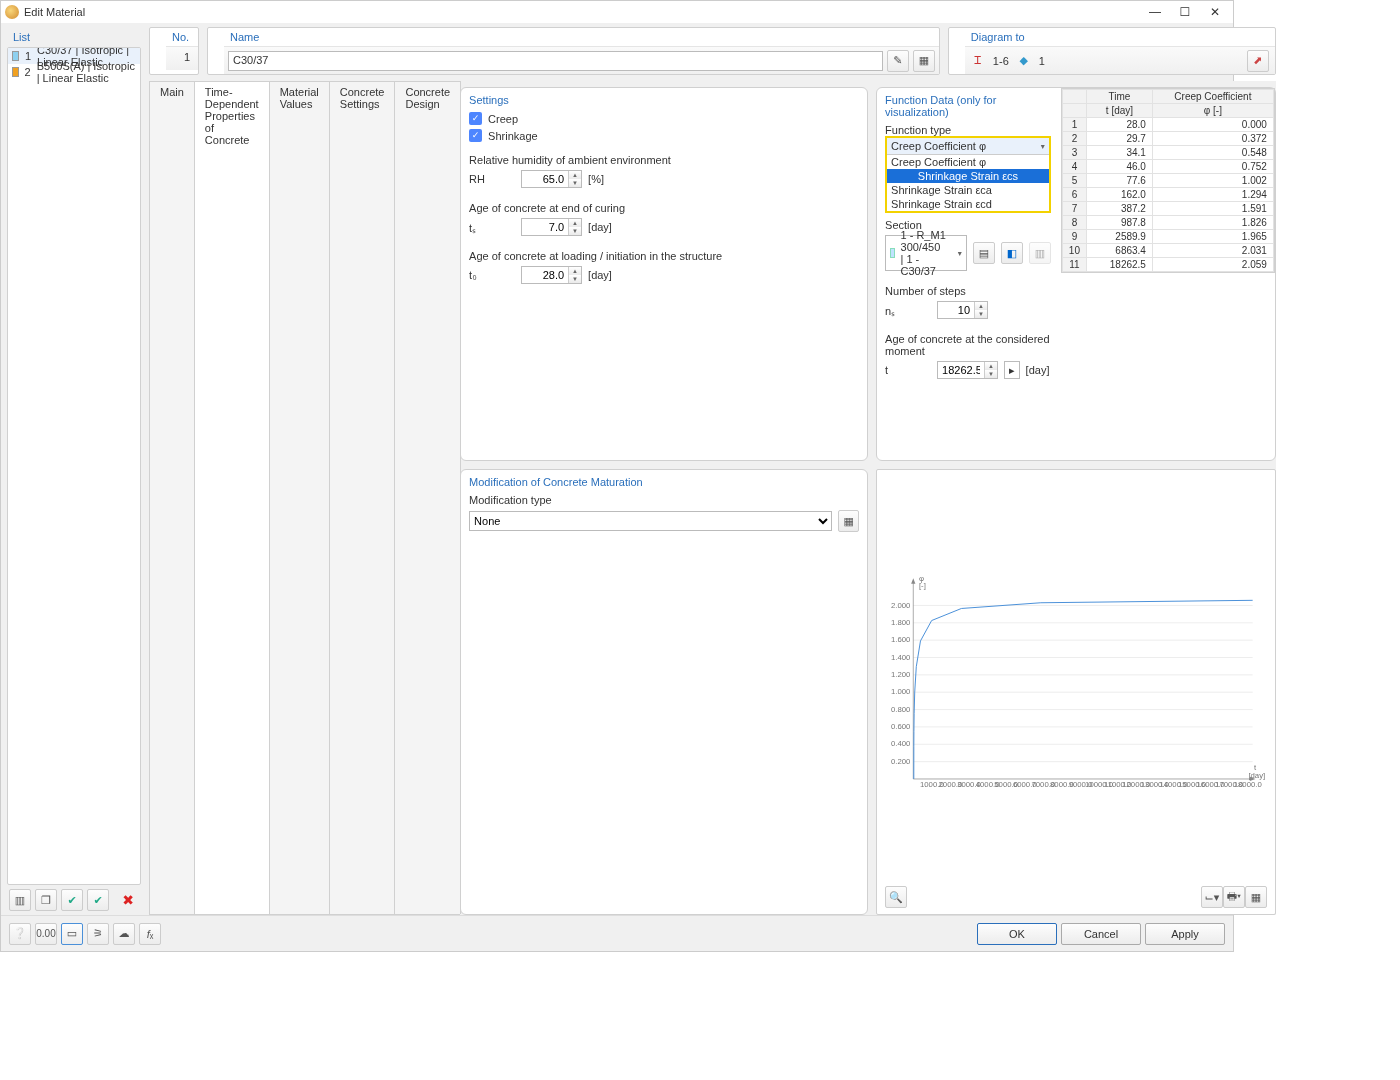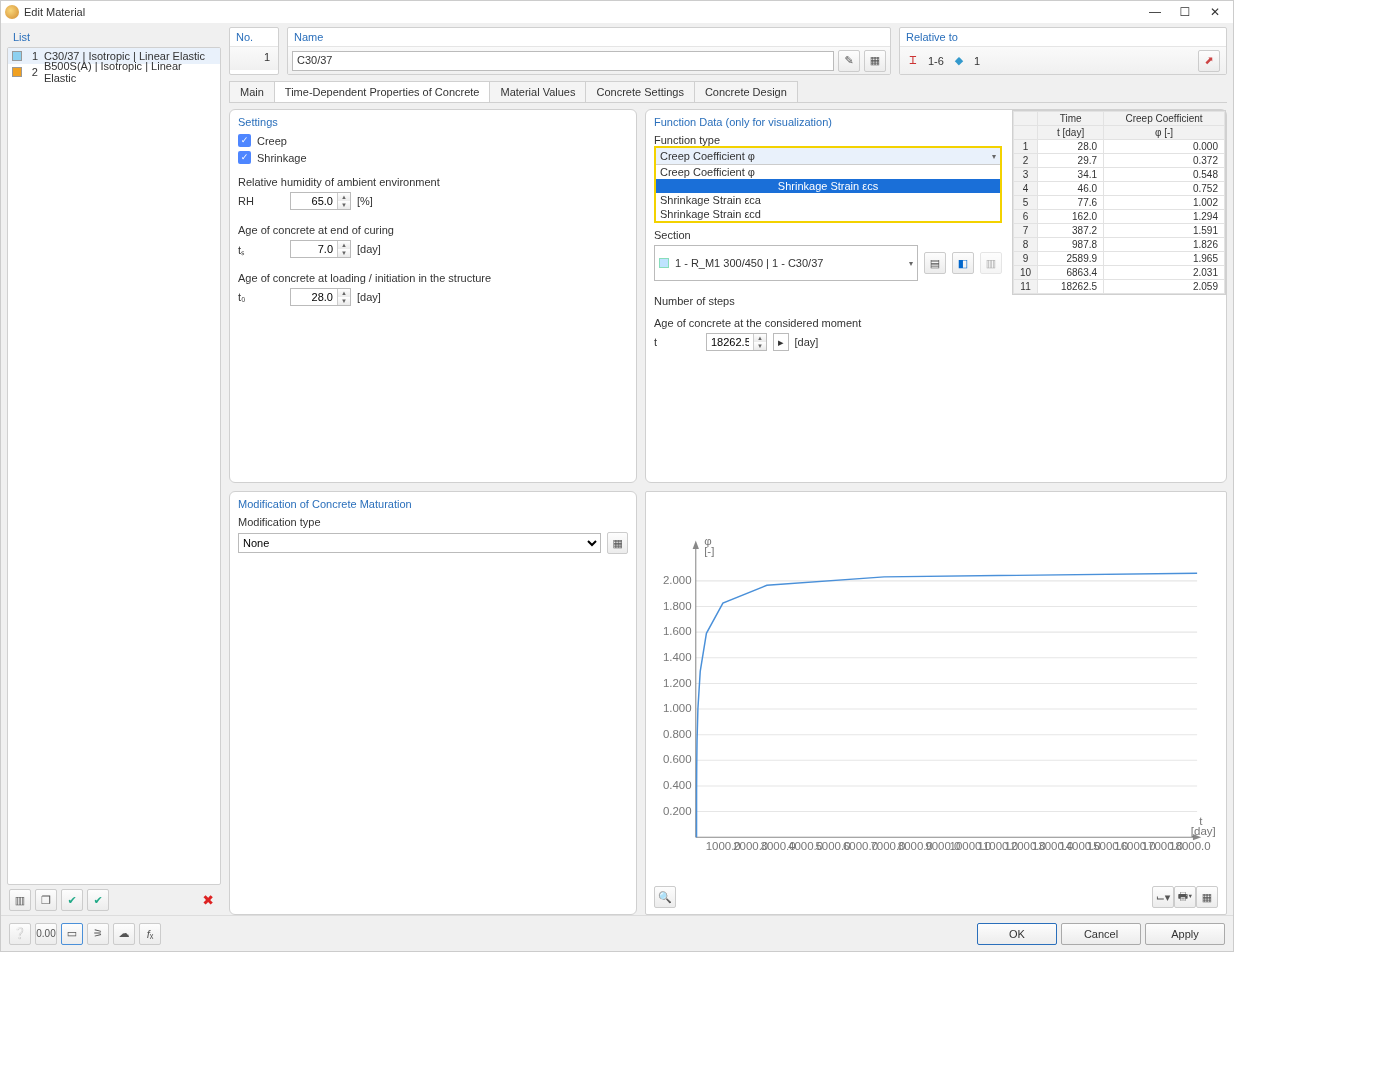--- a/index.html
+++ b/index.html
@@ -4,41 +4,41 @@
 <style>
 * { box-sizing: border-box; font-family: "Segoe UI", Tahoma, sans-serif; font-size: 11px; }
 body { margin: 0; background: #fff; color: #333; user-select: none; }
 .window { width: 1234px; height: 952px; display: flex; flex-direction: column; border: 1px solid #ccc; }
 .titlebar { height: 22px; display: flex; align-items: center; padding: 0 4px; background: #fff; }
 .titlebar .icon { width: 14px; height: 14px; margin-right: 5px; background: radial-gradient(circle at 40% 40%, #f9d67a, #d18a2e); border-radius: 50%; }
 .titlebar .spacer { flex: 1; }
 .titlebar .wbtn { width: 28px; height: 18px; display:flex; align-items:center; justify-content:center; margin-left: 2px; font-size: 12px; }
 .body { flex: 1; display: flex; gap: 8px; padding: 4px 6px 0 6px; background: #f0f0f0; }
 .panel-h { font-size: 11px; color: #2a6fbb; padding: 4px 6px; }
-.list-panel { width: 214px; display:flex; flex-direction:column; }
+.list-panel { width: 192px; display:flex; flex-direction:column; }
 .list-body { flex:1; background:#fff; border:1px solid #d0d0d0; border-radius:2px; overflow:hidden; }
 .lrow { display:flex; align-items:center; height:16px; padding: 0 4px; gap:6px; }
 .lrow.sel { background:#e9f1fb; }
 .lrow .sw { width:10px; height:10px; border:1px solid #999; }
 .lrow .num { width:10px; text-align:right; }
 .list-tools { display:flex; gap:4px; padding:4px 2px; align-items:center; }
 .tbtn { width:22px; height:22px; border:1px solid #ccc; background:linear-gradient(#fdfdfd,#ececec); border-radius:2px; display:flex; align-items:center; justify-content:center; font-size:11px; color:#555; }
 .right { flex:1; display:flex; flex-direction:column; gap:6px; }
 .toprow { display:flex; gap:8px; }
-.box { background:#fff; border:1px solid #d0d0d0; border-radius:2px; }
+.box { background:#fff; border:1px solid #d0d0d0; border-radius:2px;padding-left:16px; }
 .box .hd { font-size:11px; color:#2a6fbb; padding:3px 6px; }
 .no-box { width:50px; }
 .no-box .val { text-align:right; padding: 4px 8px; height:24px; background:linear-gradient(#fafafa,#f0f0f0); border-top:1px solid #e5e5e5; }
 .name-box { flex:1; }
 .name-row { display:flex; align-items:center; padding:2px 4px; gap:4px; border-top:1px solid #e5e5e5; height:28px; background:linear-gradient(#fafafa,#f0f0f0);}
 .name-input { flex:1; border:1px solid #bbb; padding:2px 4px; background:#fff; height:20px; }
 .assigned-box { width:328px; }
 .assigned-row { display:flex; align-items:center; gap:8px; padding:2px 6px; height:28px; background:linear-gradient(#fafafa,#f0f0f0); border-top:1px solid #e5e5e5;}
 .ic { width:14px; height:14px; display:inline-flex; align-items:center; justify-content:center; }
-.tabs-wrap { flex:1; display:flex; flex-direction:column; background:#f0f0f0; }
+.tabs-wrap { flex:1; display:flex; flex-direction:row; background:#f0f0f0; }
 .tabs { display:flex; border-bottom:1px solid #d0d0d0; }
 .tab { padding:4px 10px; background:#f4f4f4; border:1px solid #d0d0d0; border-bottom:none; margin-right:-1px; }
 .tab.active { background:#fff; }
 .tab-body { flex:1; display:flex; gap:8px; padding:6px 0 0 0; }
 .col { display:flex; flex-direction:column; gap:8px; }
 .colL { width:408px; }
 .colR { flex:1; position:relative; }
 .section { background:#fff; border:1px solid #d0d0d0; border-radius:6px; padding:6px 8px 10px 8px; }
 .section .sh { color:#2a6fbb; margin-bottom:6px; font-weight:normal; }
 .frow { display:flex; align-items:center; gap:6px; margin:4px 0; }
@@ -118,21 +118,21 @@
         </div>
         <div class="box name-box">
           <div class="hd">Name</div>
           <div class="name-row">
             <div class="name-input">C30/37</div>
             <span class="tbtn">✎</span>
             <span class="tbtn">▦</span>
           </div>
         </div>
         <div class="box assigned-box">
-          <div class="hd">Relative to</div>
+          <div class="hd">Diagram to</div>
           <div class="assigned-row">
             <span class="ic" style="color:#c33">Ꮖ</span>
             <span>1-6</span>
             <span class="ic" style="color:#39c">◆</span>
             <span>1</span>
             <span style="flex:1"></span>
             <span class="tbtn" style="color:#c44">⬈</span>
           </div>
         </div>
       </div>
@@ -240,20 +240,31 @@
                   <span style="flex:1"></span>
                     <span class="arrow">▾</span>
                 </div>
                 <span class="tbtn">▤</span>
                 <span class="tbtn" style="color:#06c">◧</span>
                 <span class="tbtn" style="opacity:.5">▥</span>
               </div>
 
               <div style="height:10px"></div>
               <div class="lbl">Number of steps</div>
+              <div class="frow">
+                <span style="width:20px">nₛ</span>
+                <span style="width:20px"></span>
+                <div class="spin">
+                    <input style="width: 36px;" value="10">
+                    <div class="sbtns">
+                      <div class="sb">▲</div>
+                      <div class="sb">▼</div>
+                    </div>
+                  </div>
+              </div>
 
               <div style="height:10px"></div>
               <div class="lbl">Age of concrete at the considered moment</div>
               <div class="frow">
                 <span style="width:20px">t</span>
                 <span style="width:20px"></span>
                 <div class="spin">
                     <input value="18262.5" style="">
                     <div class="sbtns">
                       <div class="sb">▲</div>

